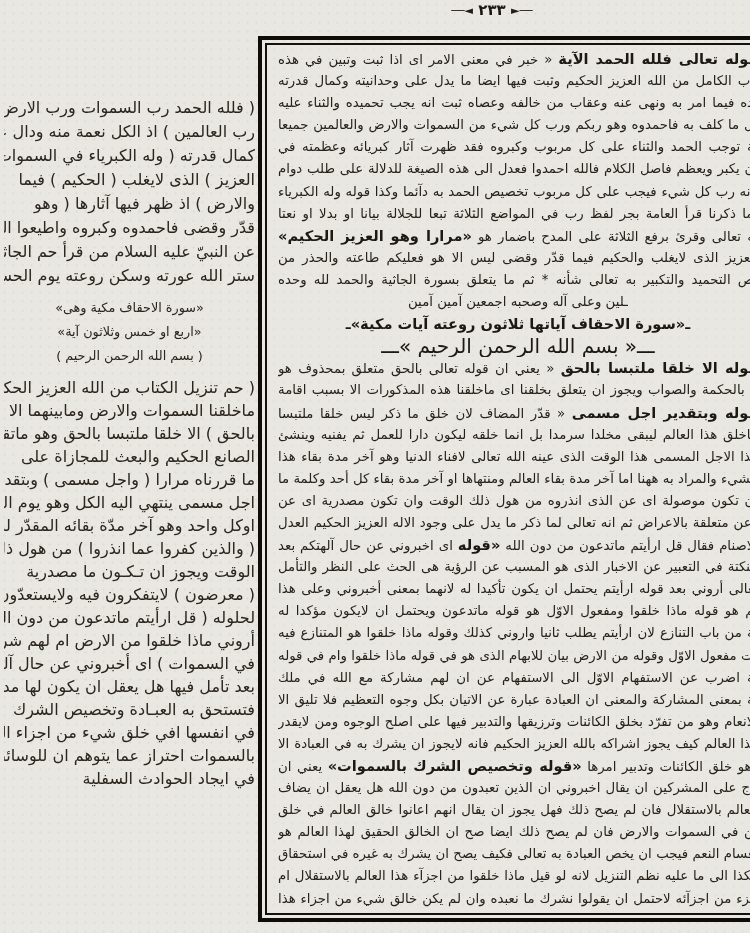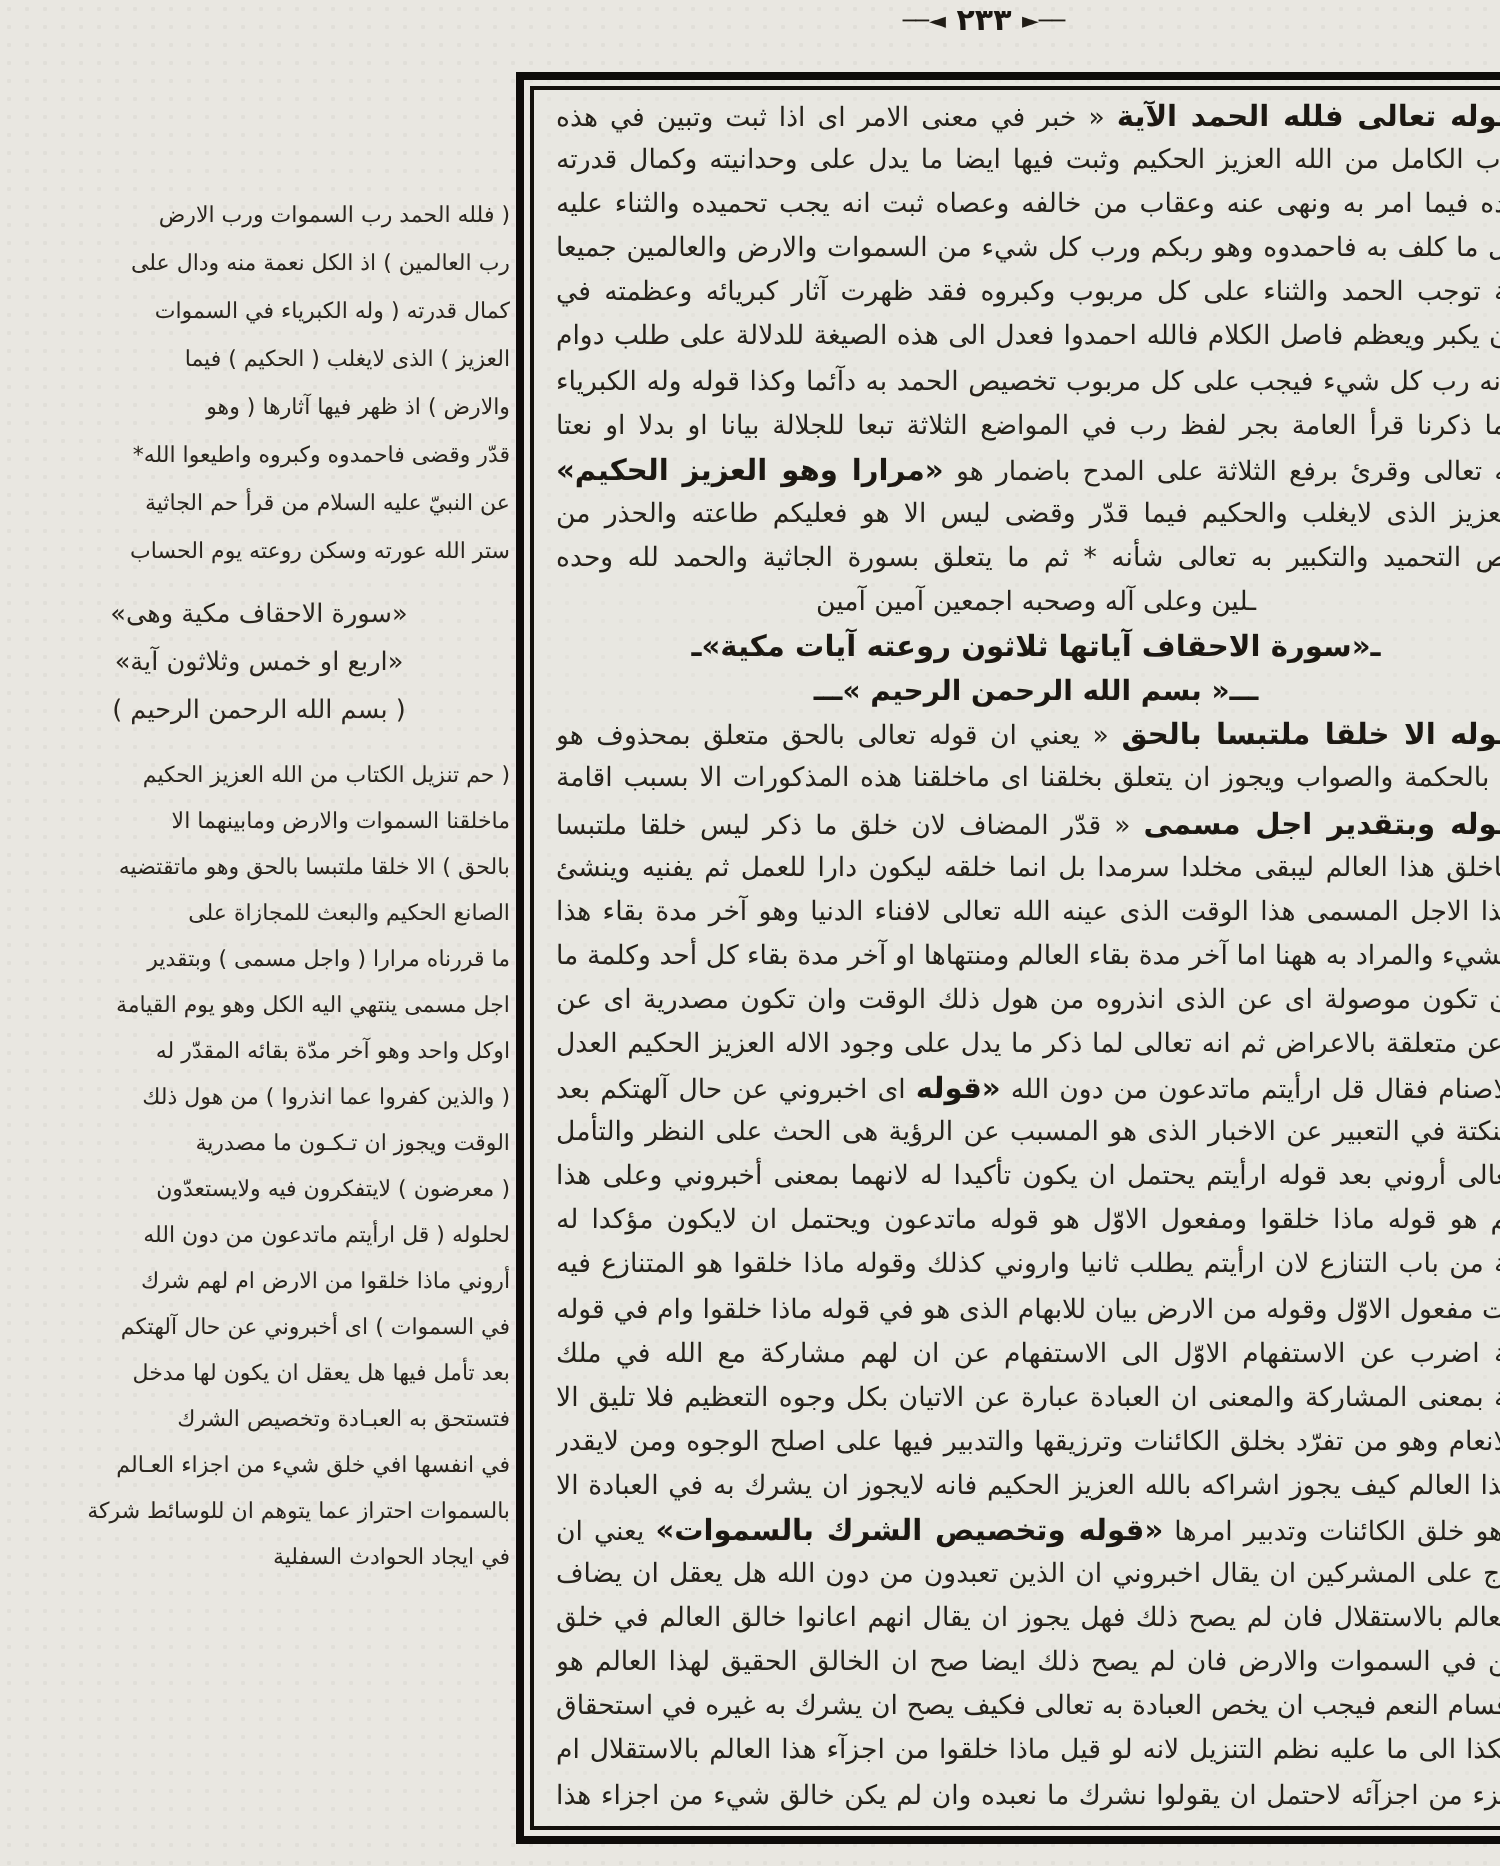--- a/index.html
+++ b/index.html
@@ -17,24 +17,24 @@
   .hdr .orn{font-size:11px;letter-spacing:-1px;color:#211d16;font-weight:normal;position:relative;top:-1px;}
   
   .frame{position:absolute;left:258px;top:36px;width:516px;height:878px;
          border:4px solid #0e0c09;background:rgba(233,231,225,0.35);}
   .frame-inner{position:absolute;top:3px;left:3px;bottom:3px;right:-6px;border:2px solid #14110d;}
   .maintext{position:absolute;top:8px;left:16px;width:480px;direction:rtl;}
   .ln{height:22.1px;line-height:22.1px;font-size:13.3px;overflow:hidden;
       text-align:justify;text-align-last:justify;color:#26221a;}
   .ln.ctr{text-align:center;text-align-last:center;}
   .lem{font-weight:bold;font-size:14.6px;color:#1c1812;}
-  .bigctr{font-size:14px;font-weight:bold;}
+  .bigctr{font-size:20px;font-weight:normal;}
   
   .margin{position:absolute;left:4px;top:96px;width:251px;direction:rtl;color:#2a251d;}
-  .mln{height:24px;line-height:24px;font-size:11px;text-align:right;white-space:nowrap;overflow:hidden;}
+  .mln{height:24px;line-height:24px;font-size:16px;text-align:right;white-space:nowrap;overflow:hidden;}
   .mblock2 .mln{height:23px;line-height:23px;}
   .mhd{height:24px;line-height:24px;font-size:12.8px;font-weight:normal;text-align:center;white-space:nowrap;overflow:hidden;}
   .mgap{height:8px;}
   .mbasmala{font-weight:normal;text-align:center;}
 </style>
 </head>
 <body>
 
 <div class="page">
 

